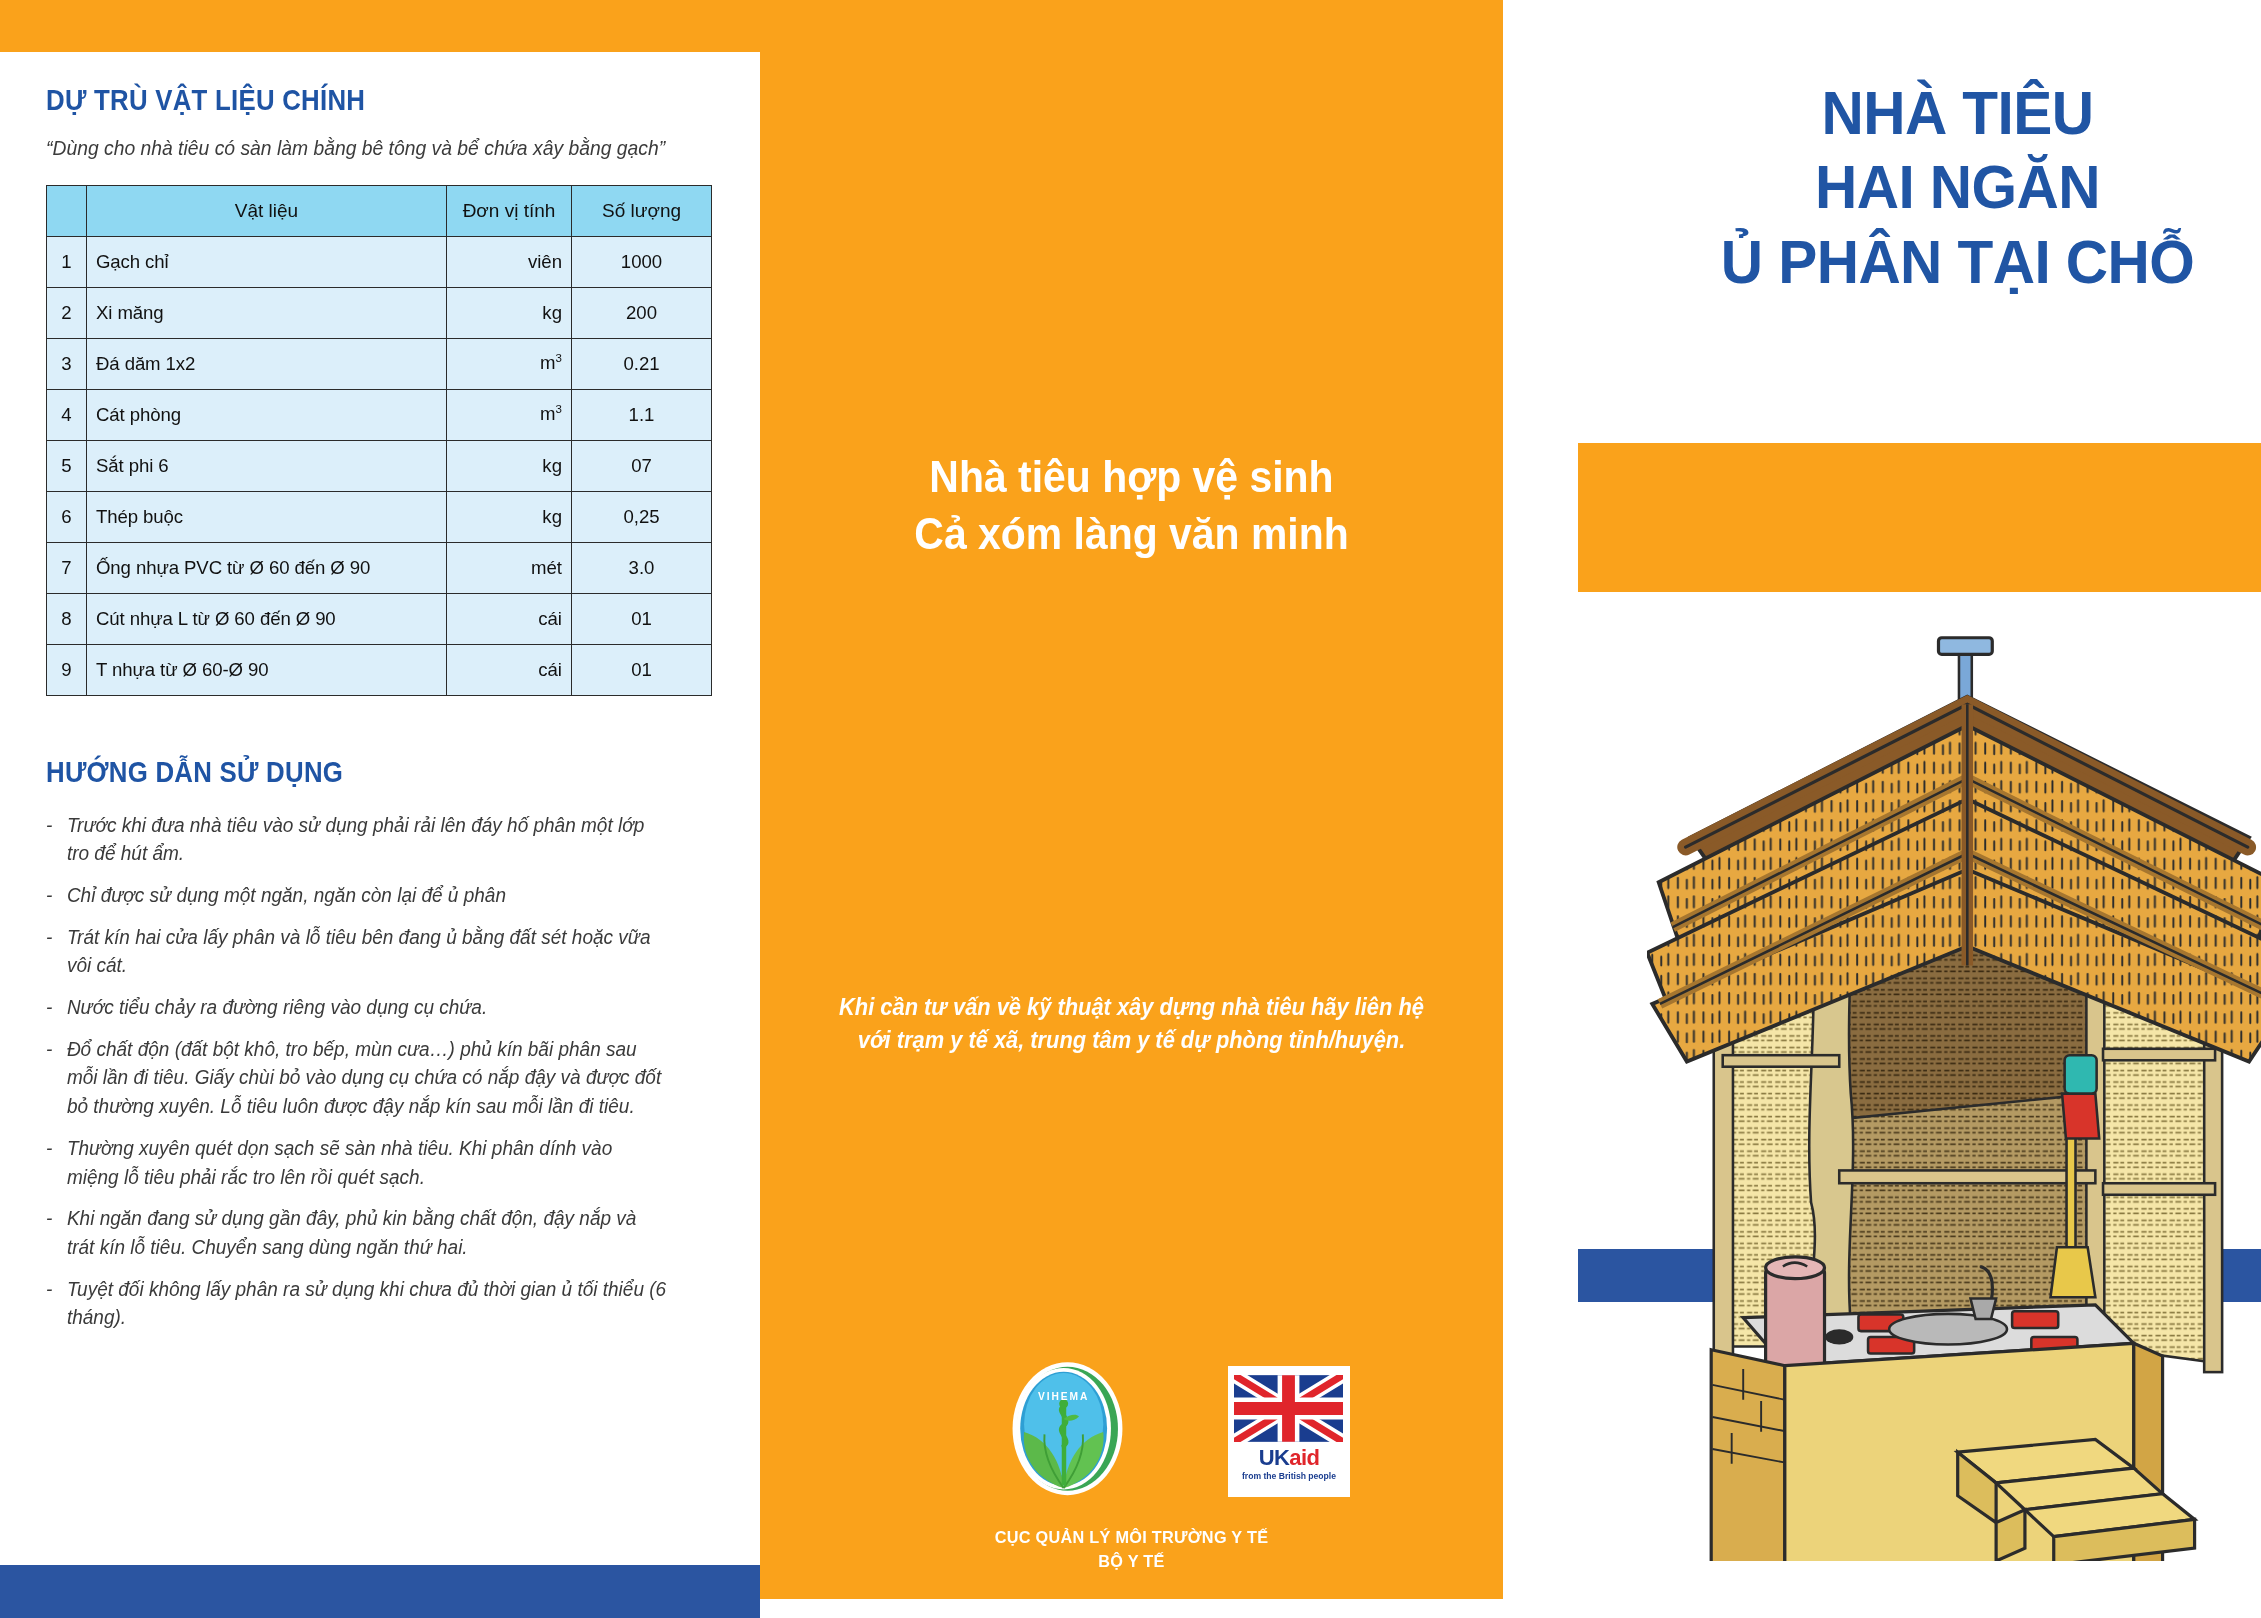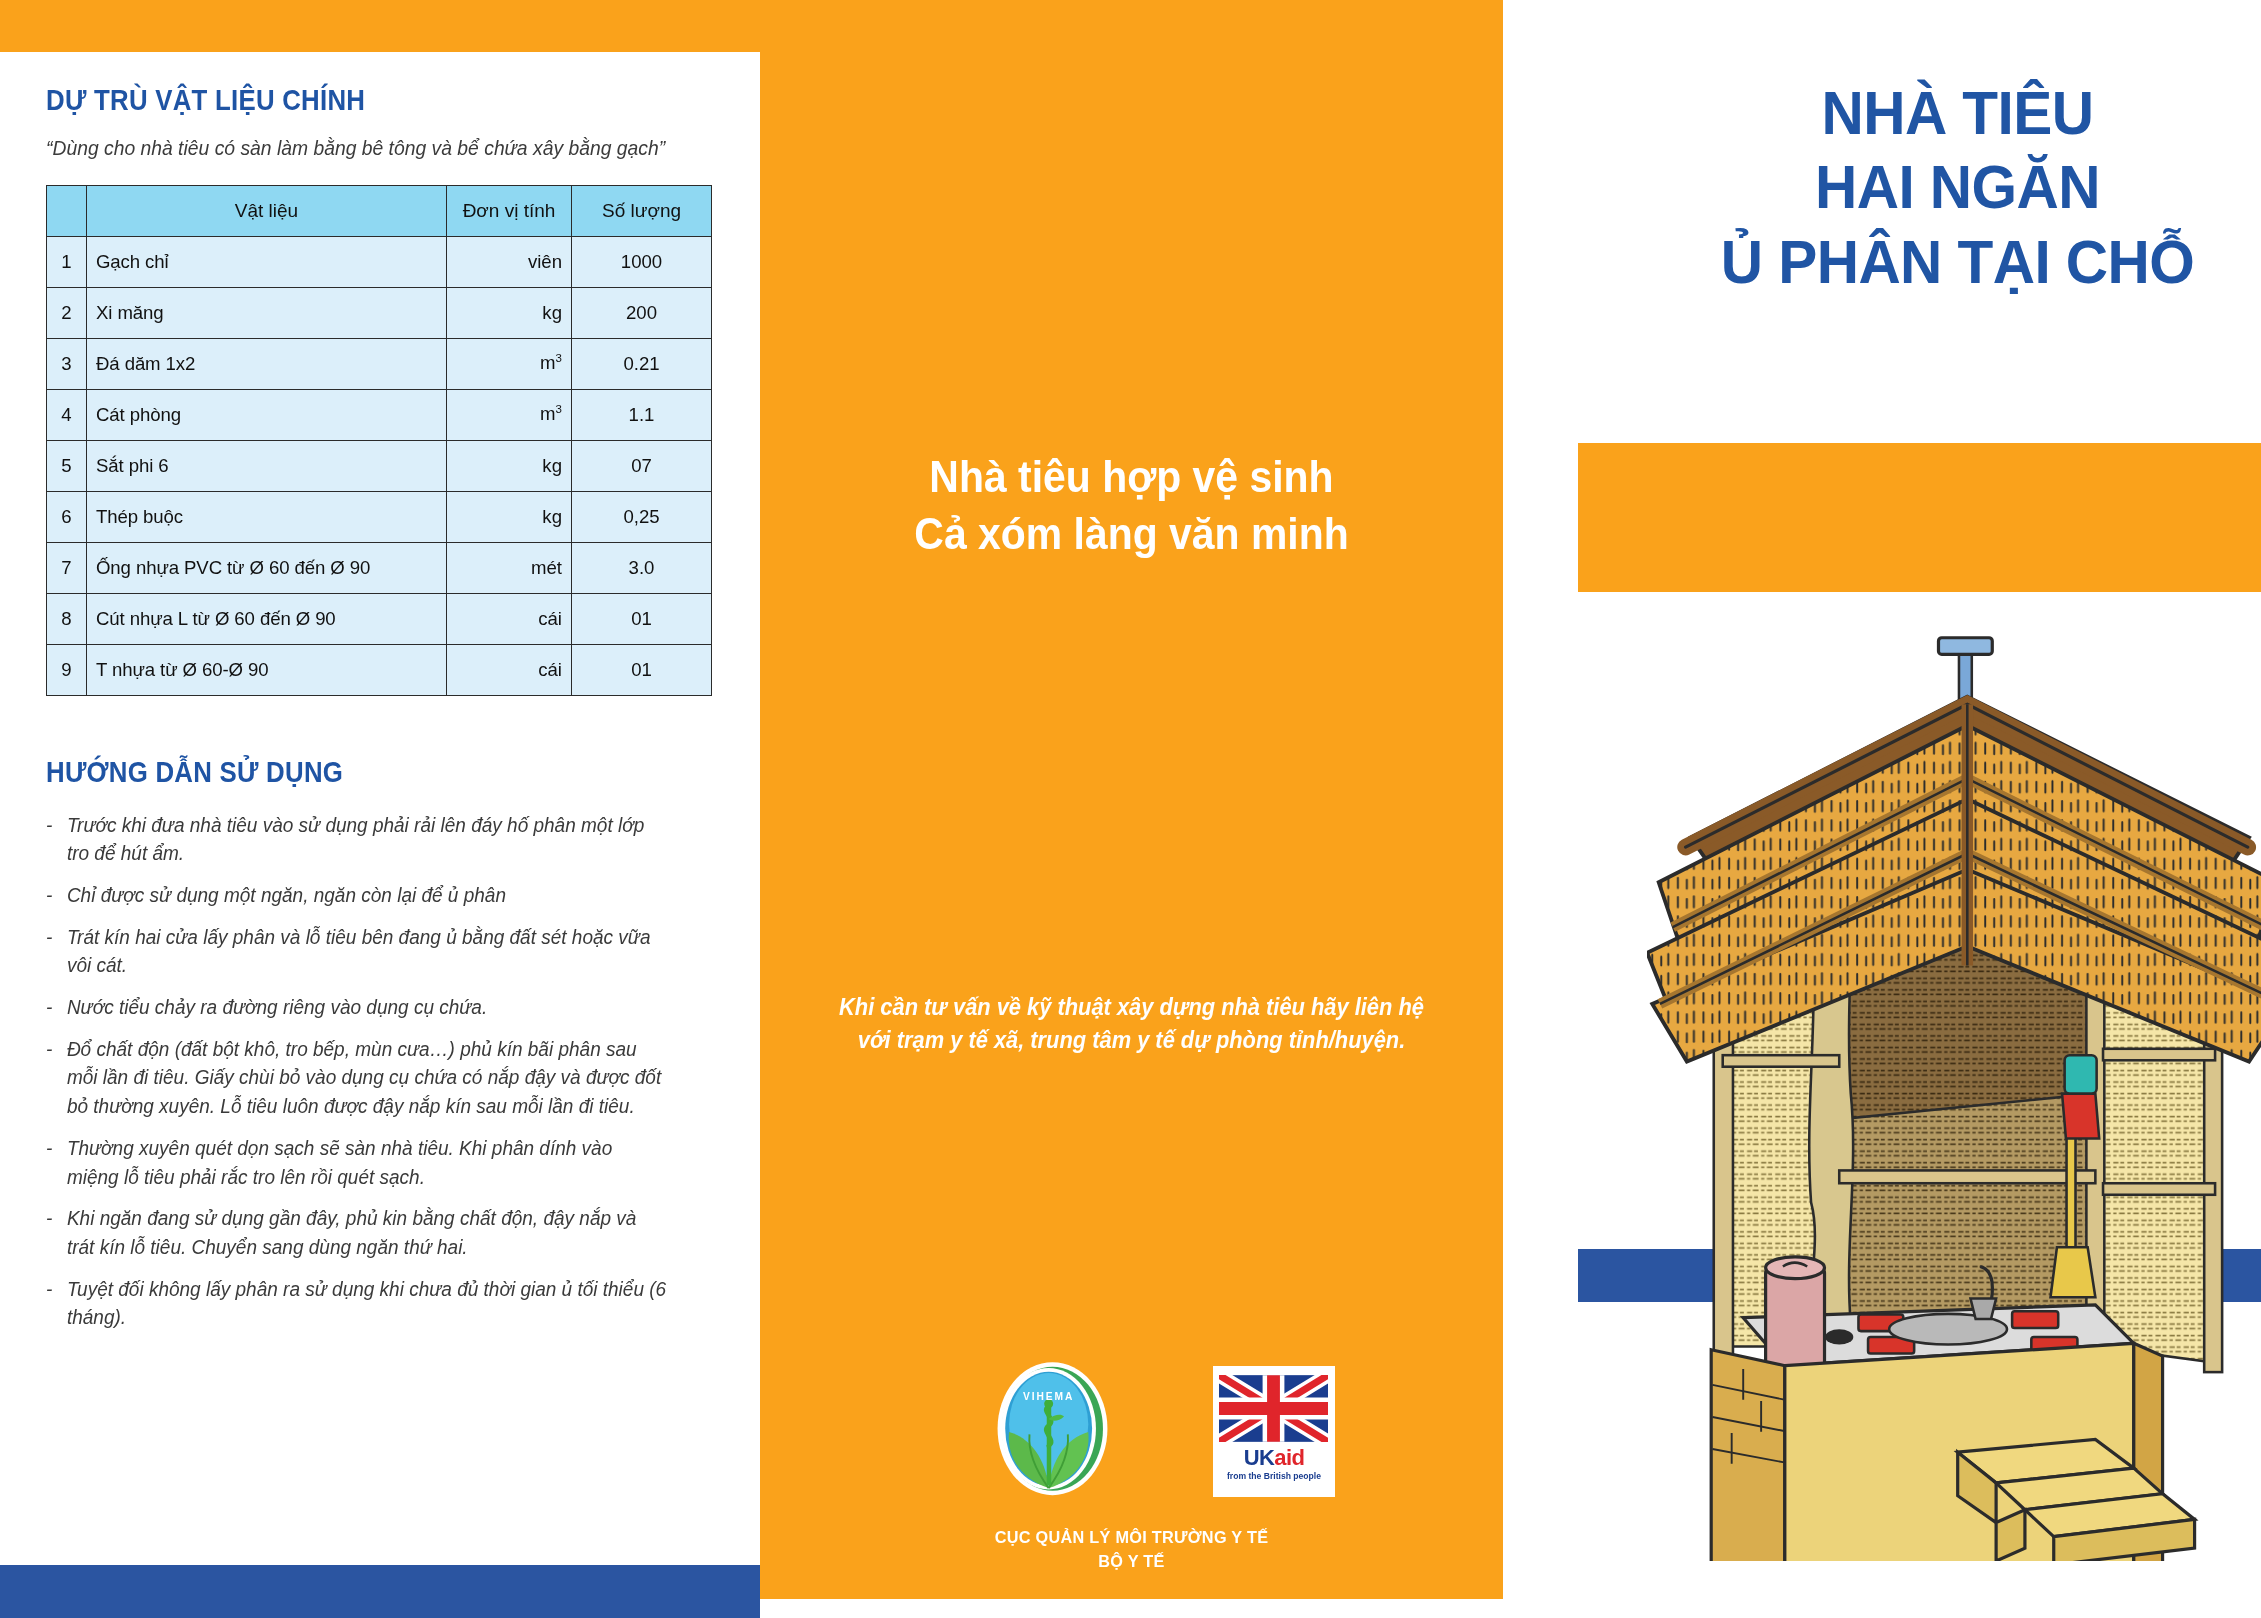--- a/index.html
+++ b/index.html
@@ -60,21 +60,21 @@
   .center-slogan {
     position:absolute; left:0; top:448px; width:743px; text-align:center;
     color:#ffffff; font-weight:bold; font-size:44px; line-height:1.30;
     transform:scaleX(0.93); transform-origin:center top;
   }
   .center-advice {
     position:absolute; left:45px; top:991px; width:653px; text-align:center;
     color:#ffffff; font-weight:bold; font-style:italic; font-size:23px; line-height:1.44;
     transform:scaleX(0.95); transform-origin:center top;
   }
-  .center-logos { position:absolute; left:0; top:1348px; width:609px; height:160px; }
+  .center-logos { position:absolute; left:15px; top:1348px; width:609px; height:160px; }
 
   .vihema-logo { position:absolute; left:235px; top:11.5px; width:115px; height:138px; }
   .ukaid-logo  { position:absolute; left:453px; top:18px; width:122px; height:131px;
                  background:#ffffff; padding:9px 6.4px 5.1px 6.4px; }
   .ukaid-flag  { width:109px; height:67px; }
   .ukaid-word  { text-align:center; font-weight:bold; font-size:22px; line-height:1;
                  letter-spacing:-0.6px; margin-top:2.6px; }
   .uk-blue { color:#1a3d8f; } .uk-red { color:#e0252b; }
   .ukaid-tag { text-align:center; font-size:8.6px; color:#1a3d8f; margin-top:2px; font-weight:bold; }
 

